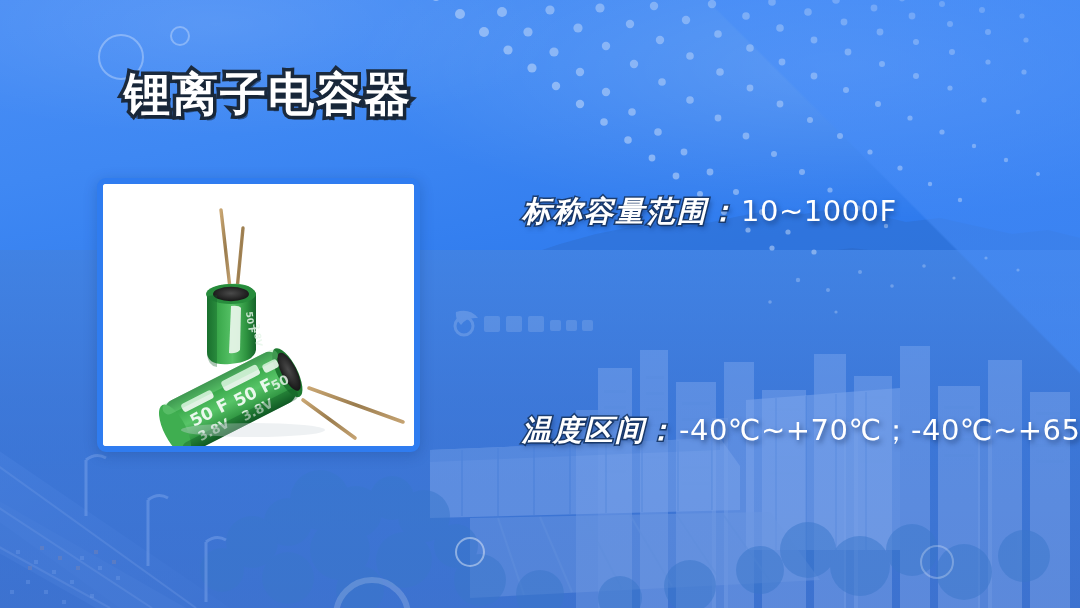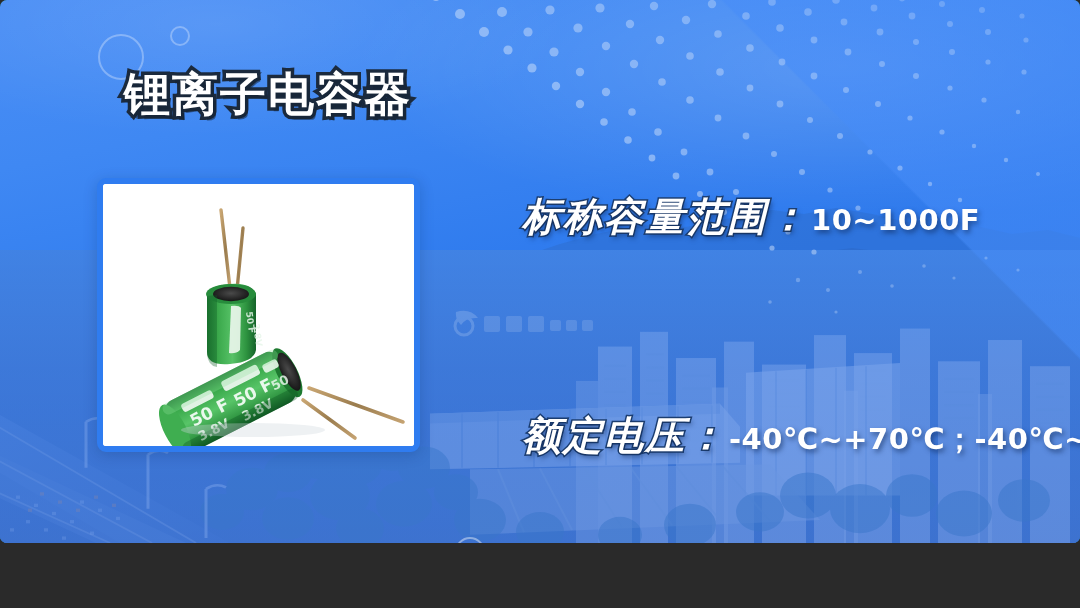--- a/index.html
+++ b/index.html
@@ -4,25 +4,24 @@
 <title>锂离子电容器</title>
 <style>
   html, body {
     margin: 0;
     padding: 0;
     background: #2a2a2a;
   }
   #slide {
     position: relative;
     width: 1080px;
-    height: 543px;
+    height: 608px;
     overflow: hidden;
     font-family: "Liberation Sans", "DejaVu Sans", sans-serif;
     background: #0f766e;
-    border-radius: 7px;
   }
 
   
   .bg-base {
     position: absolute;
     inset: 0;
     background:
       linear-gradient(168deg,
         #4a8ef5 0%,
         #3f88f3 22%,
@@ -145,31 +144,31 @@
   
   .spec {
     position: absolute;
     white-space: nowrap;
     color: #ffffff;
     line-height: 1;
     text-shadow: 2px 3px 5px rgba(12,36,80,0.55);
   }
   .spec .cn {
     font-family: "DejaVu Serif", "Liberation Serif", serif;
-    font-size: 39px;
+    font-size: 29px;
     font-weight: 700;
     font-style: italic;
     letter-spacing: 2px;
     -webkit-text-stroke: 3px #1d3f72;
     paint-order: stroke fill;
   }
   .spec .val {
     font-family: "DejaVu Sans", "Liberation Sans", sans-serif;
     font-size: 29px;
-    font-weight: 700;
+    font-weight: 400;
     letter-spacing: 0.5px;
     margin-left: 2px;
   }
   .spec-1 { left: 522px; top: 197px; }
   .spec-2 { left: 522px; top: 306px; }
   .spec-3 { left: 522px; top: 416px; }
 </style>
 </head>
 <body>
 
@@ -612,16 +611,16 @@
       <ellipse cx="150" cy="246" rx="72" ry="7" fill="#cfd6dc" opacity="0.35"></ellipse>
     </svg>
   </div>
 
   <div class="spec spec-1">
     <span class="cn">标称容量范围：</span><span class="val">10~1000F</span>
   </div>
 
 
   <div class="spec spec-3">
-    <span class="cn">额定电压：</span><span class="val">-40℃~+70℃；-40℃~+65℃</span>
+    <span class="cn">温度区间：</span><span class="val">-40℃~+70℃；-40℃~+65℃</span>
   </div>
 
 </div>
 
 </body></html>

